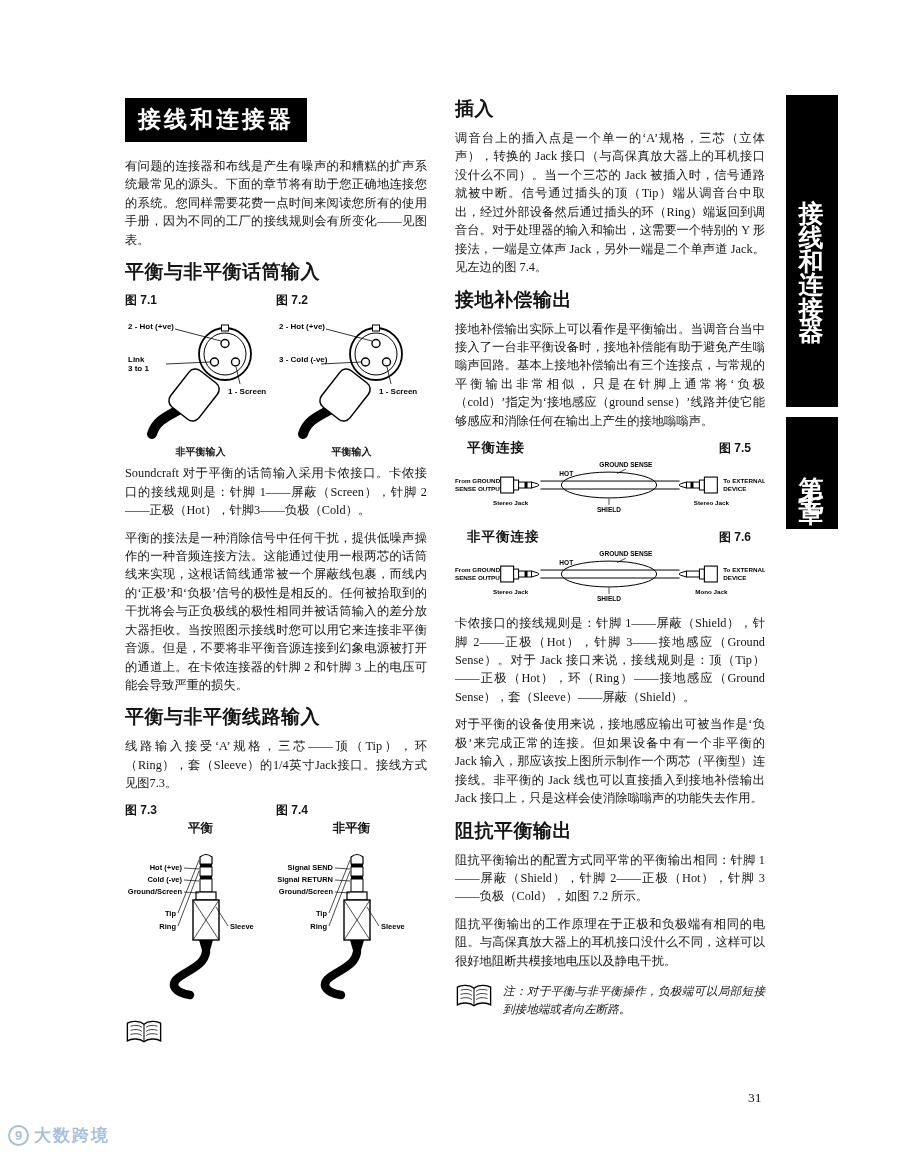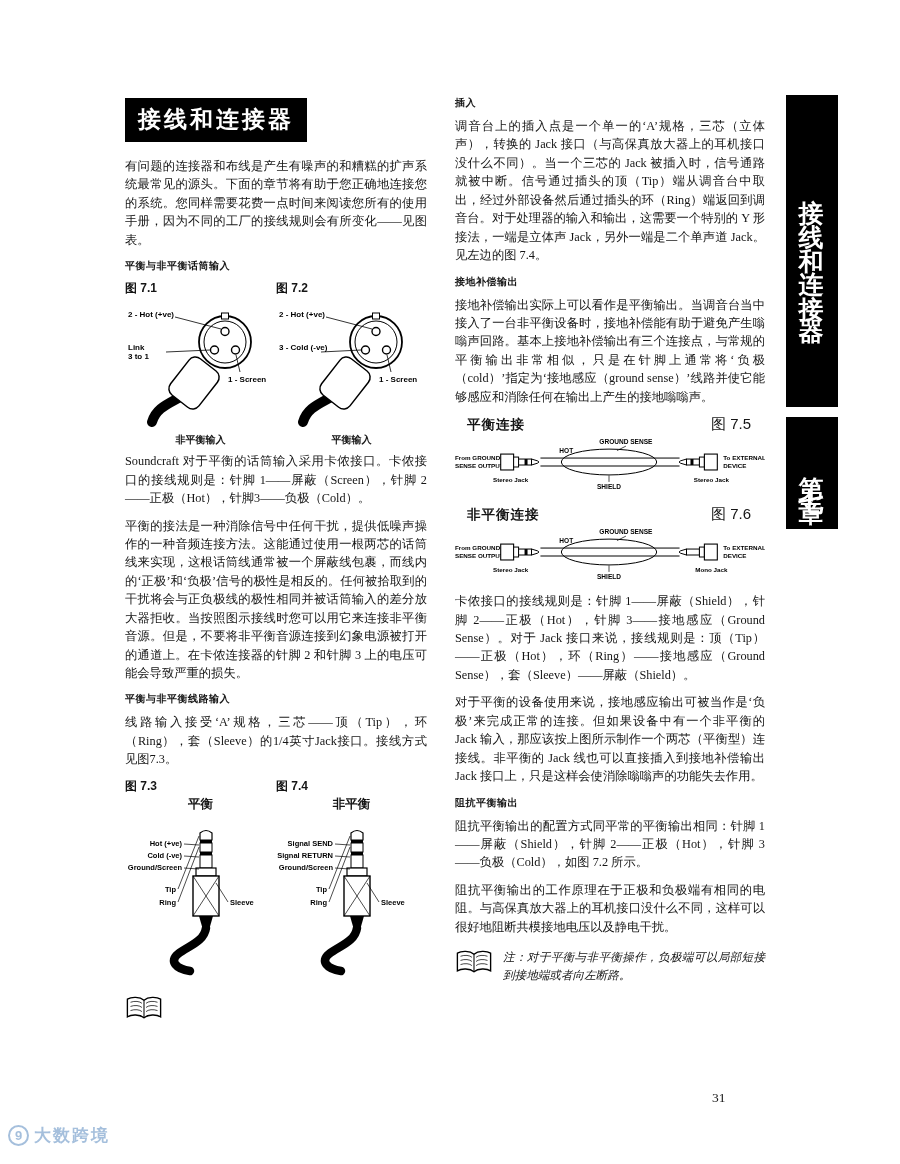--- a/index.html
+++ b/index.html
@@ -5,21 +5,21 @@
   * { margin:0; padding:0; box-sizing:border-box; }
   html,body { width:900px; height:1164px; background:#f7f7f6; }
   body { font-family:"Liberation Serif","DejaVu Serif",serif; color:#151515; position:relative; }
   .page { position:absolute; inset:0; background:#ffffff; overflow:hidden; }
 
   
   .col-left  { position:absolute; left:125px; top:98px;  width:302px; }
   .col-right { position:absolute; left:455px; top:96px;  width:310px; }
 
   p.body { font-size:12.3px; line-height:1.5; text-align:justify; margin-bottom:9px; }
-  h3.sec { font-family:"Liberation Sans","DejaVu Sans",sans-serif; font-weight:bold; font-size:10px; margin:10px 0 7px; letter-spacing:.5px; }
+  h3.sec { font-family:"Liberation Sans","DejaVu Sans",sans-serif; font-weight:bold; font-size:19px; margin:10px 0 7px; letter-spacing:.5px; }
   .col-right h3.sec:first-child { margin-top:0; }
 
   .title-box { display:inline-block; background:#000; color:#fff; font-family:"Liberation Sans","DejaVu Sans",sans-serif;
                font-weight:bold; font-size:23px; letter-spacing:3px; padding:6px 13px 7px; margin-bottom:15px; }
 
   
   .figlabels { display:flex; margin:3px 0 1px;align-items:flex-end; }
   .figlabels span { width:151px; font-family:"Liberation Sans","DejaVu Sans",sans-serif; font-weight:bold; font-size:12px; }
   .figheaders { display:flex; margin-bottom:15px; }
   .figheaders span { width:151px; text-align:center; font-family:"Liberation Sans","DejaVu Sans",sans-serif; font-weight:bold; font-size:12.5px; }
@@ -29,37 +29,37 @@
 
   
   .flbl  { font-family:"Liberation Sans","DejaVu Sans",sans-serif; font-weight:bold; font-size:8px;   fill:#000; }
   .flbl7 { font-family:"Liberation Sans","DejaVu Sans",sans-serif; font-weight:bold; font-size:7.5px; fill:#000; }
   .dlbl  { font-family:"Liberation Sans","DejaVu Sans",sans-serif; font-weight:bold; font-size:6.3px; fill:#000; }
   .dlbl2 { font-family:"Liberation Sans","DejaVu Sans",sans-serif; font-weight:bold; font-size:6.6px; fill:#000; }
 
   
   .figtitle-row { display:flex; justify-content:space-between; align-items:baseline; padding:0 14px 0 12px; margin:9px 0 2px; }
   .figtitle-row .ftitle { font-family:"Liberation Sans","DejaVu Sans",sans-serif; font-weight:bold; font-size:13.5px; letter-spacing:1px; }
-  .figtitle-row .flabel { font-family:"Liberation Sans","DejaVu Sans",sans-serif; font-weight:normal; font-size:15px; }
+  .figtitle-row .flabel { font-family:"Liberation Sans","DejaVu Sans",sans-serif; font-weight:bold; font-size:12px; }
   .conn-fig { display:block; margin:0 0 6px 0; }
 
   
   .note { display:flex; gap:10px; margin-top:13px; align-items:flex-start; }
   .note .book { flex:0 0 38px; }
   .note p { font-style:italic; font-size:11.6px; line-height:1.5; text-align:justify; }
 
   
   .side-tab { position:absolute; left:786px; width:52px; background:#000; color:#fff;
               writing-mode:vertical-rl; text-orientation:upright;
               display:flex; align-items:center; justify-content:center;
               font-family:"Liberation Sans","DejaVu Sans",sans-serif; font-weight:bold; }
   .tab1 { top:95px;  height:312px; font-size:25px; letter-spacing:24px; }
   .tab2 { top:417px; height:112px; font-size:25px; letter-spacing:11px; }
 
-  .page-number { position:absolute; left:712px; top:1090px; font-size:13.5px; }
+  .page-number { position:absolute; left:748px; top:1090px; font-size:13.5px; }
 
   .watermark { position:absolute; left:8px; top:1124px; display:flex; align-items:center; gap:5px;
                color:#8fb0d4; opacity:.8; font-family:"Liberation Sans","DejaVu Sans",sans-serif; }
   .wm-logo { width:21px; height:21px; border:2.5px solid #8fb0d4; border-radius:50%; display:flex;
              align-items:center; justify-content:center; font-weight:bold; font-size:13px; }
   .wm-text { font-size:17px; font-weight:bold; letter-spacing:2px; }
 </style>
 </head>
 <body>
 

